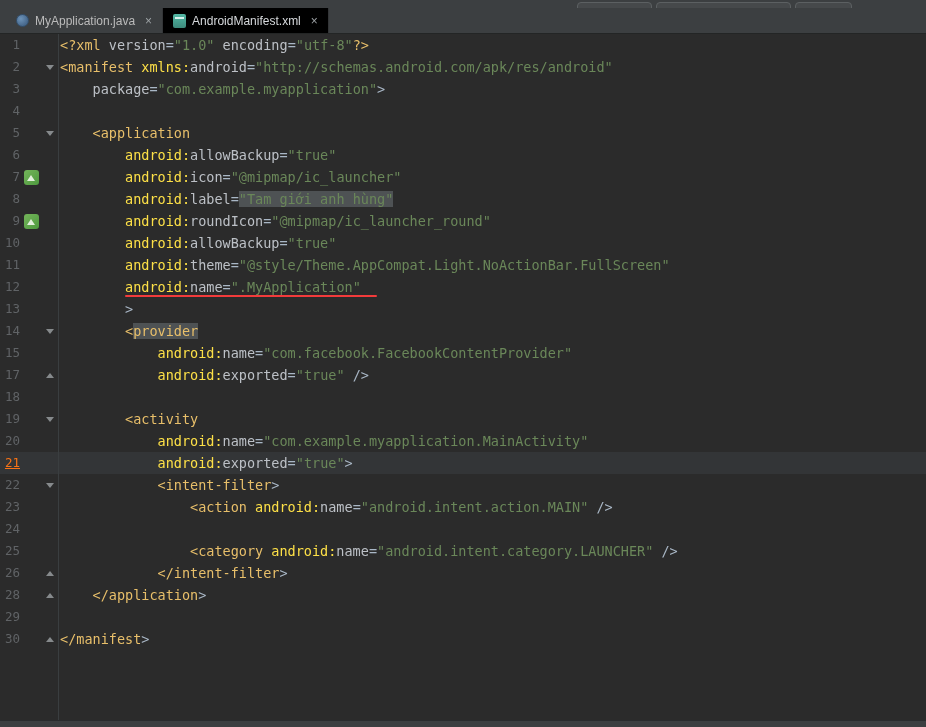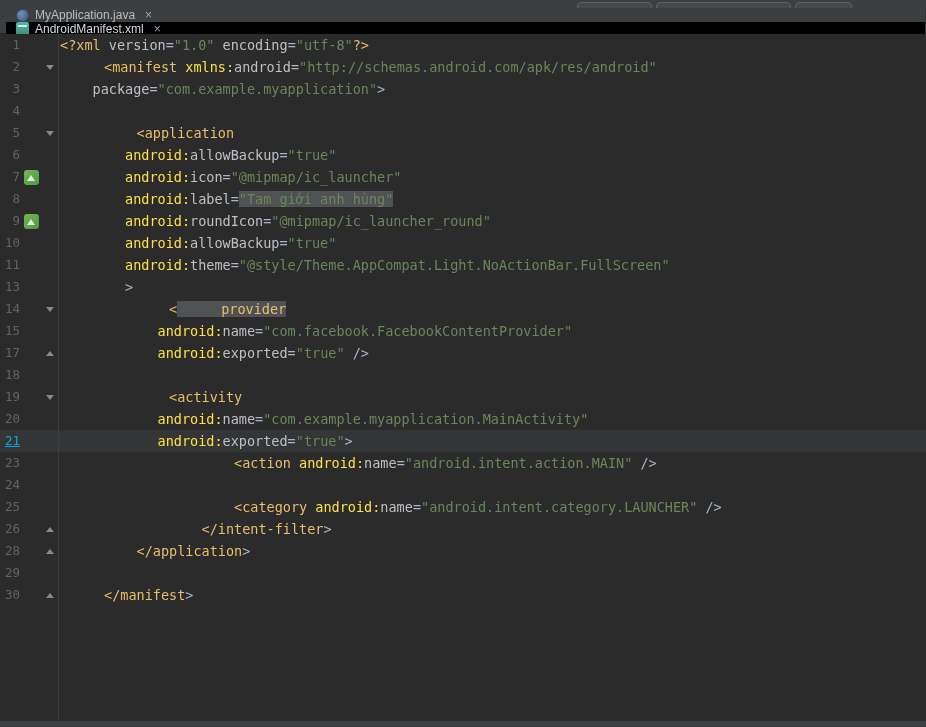--- a/index.html
+++ b/index.html
@@ -13,21 +13,21 @@
   .screen { position:absolute; inset:0; }
 
   
   .top-strip { position:absolute; top:0; left:0; right:0; height:8px; background:#3c3f41; overflow:hidden; }
   .tb-frag { position:absolute; top:2px; height:10px; border:1px solid #5c6062; border-radius:4px; background:#46494b; }
 
   
   .tabbar {
     position:absolute; top:8px; left:0; right:0; height:26px;
     background:#3c3f41; border-bottom:1px solid #232525;
-    display:flex; align-items:stretch; padding-left:6px;flex-direction:column;
+    display:flex; align-items:stretch; padding-left:6px;
   }
   .tab {
     display:flex; align-items:center; gap:6px; padding:0 10px;
     font-size:12px; color:#bbbbbb; border-right:1px solid #333537;
     cursor:default; white-space:nowrap;
   }
   .tab.active { background:#000000; color:#d6d9dc; }
   .tab-close { color:#9da2a5; font-size:12px; margin-left:4px; line-height:1; }
   .tab-icon-java {
     width:13px; height:13px; border-radius:50%; flex:none;
@@ -46,41 +46,41 @@
   .editor { position:absolute; top:34px; left:0; right:0; bottom:7px; background:#2b2b2b; overflow:hidden; }
   .gutter-sep { position:absolute; top:0; bottom:0; left:58px; width:1px; background:#3a3e40; pointer-events:none; }
 
   .line {
     display:flex; height:22px; line-height:22px;
     font-family:"DejaVu Sans Mono","Liberation Mono",monospace;
     font-size:13.5px; white-space:pre;
   }
   .caret-row { background:#333537; }
   .ln { width:20px; text-align:right; color:#606366; font-size:12.5px; flex:none; }
-  .caret-row .ln { color:#0ea5e9;text-decoration:underline; }
+  .caret-row .ln { color:#f97316;text-decoration:underline; }
   .gslot { width:22px; flex:none; display:flex; align-items:center; justify-content:center; }
   .fslot { width:16px; flex:none; display:flex; align-items:center; justify-content:center; }
   .code { padding-left:2px; flex:1; white-space:pre; }
 
   .drawable-icon {
     width:15px; height:15px; border-radius:3px; position:relative;
     background:linear-gradient(135deg,#74b55a 0%, #4e9a3f 100%);
   }
   .drawable-icon::after{
     content:''; position:absolute; left:3px; top:5px;
     border-left:4px solid transparent; border-right:4px solid transparent;
     border-bottom:6px solid #e2efdd;
   }
 
   .fold-mark { display:inline-block; width:0; height:0; border-left:4px solid transparent; border-right:4px solid transparent; }
   .fold-open  { border-top:5px solid #868a8c; }
   .fold-close { border-bottom:5px solid #868a8c; }
 
   
-  .tok-tag   { color:#e8bf6a;padding-left:44px; }
+  .tok-tag   { color:#e8bf6a; }
   .tok-meta  { color:#e8bf6a; }
   .tok-ns    { color:#fde047;margin-top:43px; }
   .tok-attr  { color:#bcc0c6; }
   .tok-punct { color:#a9b7c6; }
   .tok-plain { color:#a9b7c6; }
   .tok-str   { color:#6a8759; }
   .hl        { background:#4e5254; }
 
   .err-underline { position:relative; display:inline-block; }
   .err-underline::after {
@@ -123,28 +123,30 @@
         <div class="line"><span class="ln">2</span><span class="gslot"></span><span class="fslot"><span class="fold-mark fold-open"></span></span><span class="code"><span class="tok-tag">&lt;manifest </span><span class="tok-ns">xmlns:</span><span class="tok-attr">android</span><span class="tok-punct">=</span><span class="tok-str">"http://schemas.android.com/apk/res/android"</span></span></div>
         <div class="line"><span class="ln">3</span><span class="gslot"></span><span class="fslot"></span><span class="code"><span class="tok-plain">    </span><span class="tok-attr">package</span><span class="tok-punct">=</span><span class="tok-str">"com.example.myapplication"</span><span class="tok-punct">&gt;</span></span></div>
         <div class="line"><span class="ln">4</span><span class="gslot"></span><span class="fslot"></span><span class="code"></span></div>
         <div class="line"><span class="ln">5</span><span class="gslot"></span><span class="fslot"><span class="fold-mark fold-open"></span></span><span class="code"><span class="tok-tag">    &lt;application</span></span></div>
         <div class="line"><span class="ln">6</span><span class="gslot"></span><span class="fslot"></span><span class="code"><span class="tok-plain">        </span><span class="tok-ns">android:</span><span class="tok-attr">allowBackup</span><span class="tok-punct">=</span><span class="tok-str">"true"</span></span></div>
         <div class="line"><span class="ln">7</span><span class="gslot"><span class="drawable-icon"></span></span><span class="fslot"></span><span class="code"><span class="tok-plain">        </span><span class="tok-ns">android:</span><span class="tok-attr">icon</span><span class="tok-punct">=</span><span class="tok-str">"@mipmap/ic_launcher"</span></span></div>
         <div class="line"><span class="ln">8</span><span class="gslot"></span><span class="fslot"></span><span class="code"><span class="tok-plain">        </span><span class="tok-ns">android:</span><span class="tok-attr">label</span><span class="tok-punct">=</span><span class="tok-str hl">"Tam giới anh hùng"</span></span></div>
         <div class="line"><span class="ln">9</span><span class="gslot"><span class="drawable-icon"></span></span><span class="fslot"></span><span class="code"><span class="tok-plain">        </span><span class="tok-ns">android:</span><span class="tok-attr">roundIcon</span><span class="tok-punct">=</span><span class="tok-str">"@mipmap/ic_launcher_round"</span></span></div>
         <div class="line"><span class="ln">10</span><span class="gslot"></span><span class="fslot"></span><span class="code"><span class="tok-plain">        </span><span class="tok-ns">android:</span><span class="tok-attr">allowBackup</span><span class="tok-punct">=</span><span class="tok-str">"true"</span></span></div>
         <div class="line"><span class="ln">11</span><span class="gslot"></span><span class="fslot"></span><span class="code"><span class="tok-plain">        </span><span class="tok-ns">android:</span><span class="tok-attr">theme</span><span class="tok-punct">=</span><span class="tok-str">"@style/Theme.AppCompat.Light.NoActionBar.FullScreen"</span></span></div>
+        <div class="line"><span class="ln">12</span><span class="gslot"></span><span class="fslot"></span><span class="code"><span class="tok-plain">        </span><span class="err-underline"><span class="tok-ns">android:</span><span class="tok-attr">name</span><span class="tok-punct">=</span><span class="tok-str">".MyApplication"</span></span></span></div>
         <div class="line"><span class="ln">13</span><span class="gslot"></span><span class="fslot"></span><span class="code"><span class="tok-punct">        &gt;</span></span></div>
         <div class="line"><span class="ln">14</span><span class="gslot"></span><span class="fslot"><span class="fold-mark fold-open"></span></span><span class="code"><span class="tok-tag">        &lt;</span><span class="tok-tag hl">provider</span></span></div>
         <div class="line"><span class="ln">15</span><span class="gslot"></span><span class="fslot"></span><span class="code"><span class="tok-plain">            </span><span class="tok-ns">android:</span><span class="tok-attr">name</span><span class="tok-punct">=</span><span class="tok-str">"com.facebook.FacebookContentProvider"</span></span></div>
         <div class="line"><span class="ln">17</span><span class="gslot"></span><span class="fslot"><span class="fold-mark fold-close"></span></span><span class="code"><span class="tok-plain">            </span><span class="tok-ns">android:</span><span class="tok-attr">exported</span><span class="tok-punct">=</span><span class="tok-str">"true"</span><span class="tok-punct"> /&gt;</span></span></div>
         <div class="line"><span class="ln">18</span><span class="gslot"></span><span class="fslot"></span><span class="code"></span></div>
         <div class="line"><span class="ln">19</span><span class="gslot"></span><span class="fslot"><span class="fold-mark fold-open"></span></span><span class="code"><span class="tok-tag">        &lt;activity</span></span></div>
         <div class="line"><span class="ln">20</span><span class="gslot"></span><span class="fslot"></span><span class="code"><span class="tok-plain">            </span><span class="tok-ns">android:</span><span class="tok-attr">name</span><span class="tok-punct">=</span><span class="tok-str">"com.example.myapplication.MainActivity"</span></span></div>
         <div class="line caret-row"><span class="ln">21</span><span class="gslot"></span><span class="fslot"></span><span class="code"><span class="tok-plain">            </span><span class="tok-ns">android:</span><span class="tok-attr">exported</span><span class="tok-punct">=</span><span class="tok-str">"true"</span><span class="tok-punct">&gt;</span></span></div>
+        <div class="line"><span class="ln">22</span><span class="gslot"></span><span class="fslot"><span class="fold-mark fold-open"></span></span><span class="code"><span class="tok-tag">            &lt;intent-filter</span><span class="tok-punct">&gt;</span></span></div>
         <div class="line"><span class="ln">23</span><span class="gslot"></span><span class="fslot"></span><span class="code"><span class="tok-tag">                &lt;action </span><span class="tok-ns">android:</span><span class="tok-attr">name</span><span class="tok-punct">=</span><span class="tok-str">"android.intent.action.MAIN"</span><span class="tok-punct"> /&gt;</span></span></div>
         <div class="line"><span class="ln">24</span><span class="gslot"></span><span class="fslot"></span><span class="code"></span></div>
         <div class="line"><span class="ln">25</span><span class="gslot"></span><span class="fslot"></span><span class="code"><span class="tok-tag">                &lt;category </span><span class="tok-ns">android:</span><span class="tok-attr">name</span><span class="tok-punct">=</span><span class="tok-str">"android.intent.category.LAUNCHER"</span><span class="tok-punct"> /&gt;</span></span></div>
         <div class="line"><span class="ln">26</span><span class="gslot"></span><span class="fslot"><span class="fold-mark fold-close"></span></span><span class="code"><span class="tok-tag">            &lt;/intent-filter</span><span class="tok-punct">&gt;</span></span></div>
         <div class="line"><span class="ln">28</span><span class="gslot"></span><span class="fslot"><span class="fold-mark fold-close"></span></span><span class="code"><span class="tok-tag">    &lt;/application</span><span class="tok-punct">&gt;</span></span></div>
         <div class="line"><span class="ln">29</span><span class="gslot"></span><span class="fslot"></span><span class="code"></span></div>
         <div class="line"><span class="ln">30</span><span class="gslot"></span><span class="fslot"><span class="fold-mark fold-close"></span></span><span class="code"><span class="tok-tag">&lt;/manifest</span><span class="tok-punct">&gt;</span></span></div>
       </div>
     <div class="gutter-sep"></div>
   </div>

